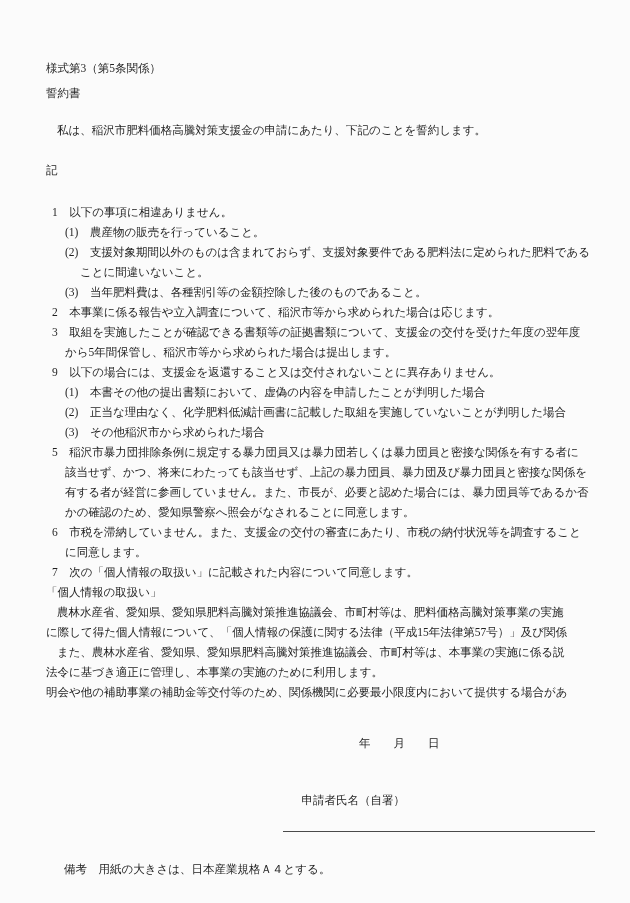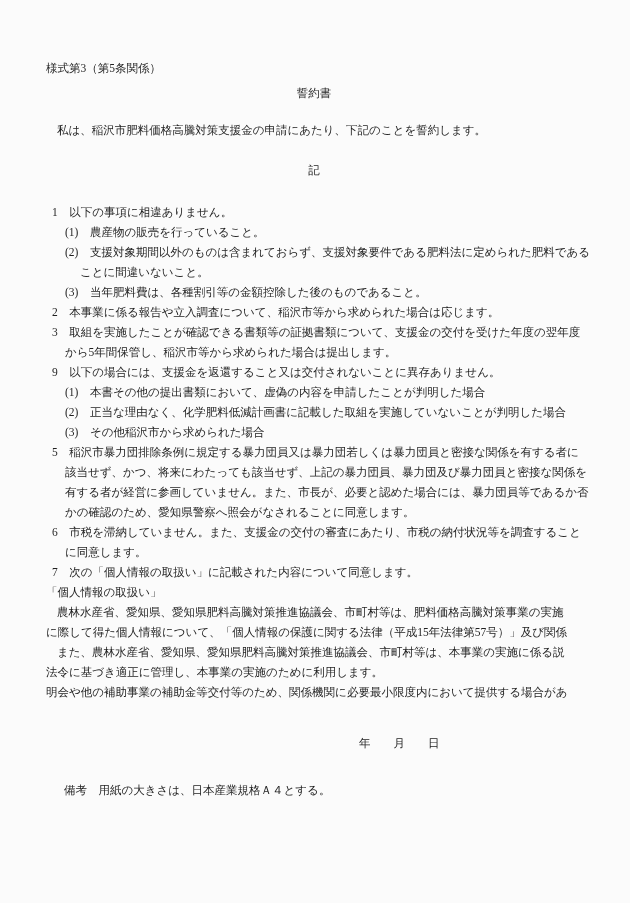--- a/index.html
+++ b/index.html
@@ -18,21 +18,21 @@
   .page {
     box-sizing: border-box;
     width: 630px;
     height: 903px;
     padding: 58px 48px 0 46px;
   }
   .line {
     line-height: 20px;
     white-space: pre;
   }
-  .center { text-align: center; white-space: pre; }
+  .center { white-space: pre; }
   .title-line   { margin-top: 5px; }
   .intro-line   { margin-top: 17px; }
   .record-line  { margin-top: 20px; }
   .body-block   { margin-top: 22px; }
   
   .line--flush      { margin-left: 0; }
   .line--item       { margin-left: 6px; }
   .line--item-cont  { margin-left: 19px; }
   .line--sub        { margin-left: 19px; }
   .line--sub-cont   { margin-left: 34px; }
@@ -97,16 +97,19 @@
       <div class="line line--flush">「個人情報の取扱い」</div>
       <div class="line line--para">農林水産省、愛知県、愛知県肥料高騰対策推進協議会、市町村等は、肥料価格高騰対策事業の実施</div>
       <div class="line line--flush">に際して得た個人情報について、「個人情報の保護に関する法律（平成15年法律第57号）」及び関係</div>
       <div class="line line--para">また、農林水産省、愛知県、愛知県肥料高騰対策推進協議会、市町村等は、本事業の実施に係る説</div>
       <div class="line line--flush">法令に基づき適正に管理し、本事業の実施のために利用します。</div>
       <div class="line line--flush">明会や他の補助事業の補助金等交付等のため、関係機関に必要最小限度内において提供する場合があ</div>
     </div>
 
   <div class="date-line">年　　月　　日</div>
 
+  <div class="signature-row">
+    <span>申請者氏名（自署）</span>
+  </div>
 
   <div class="note-line">備考　用紙の大きさは、日本産業規格Ａ４とする。</div>
 
 </div>
 
 </body></html>

